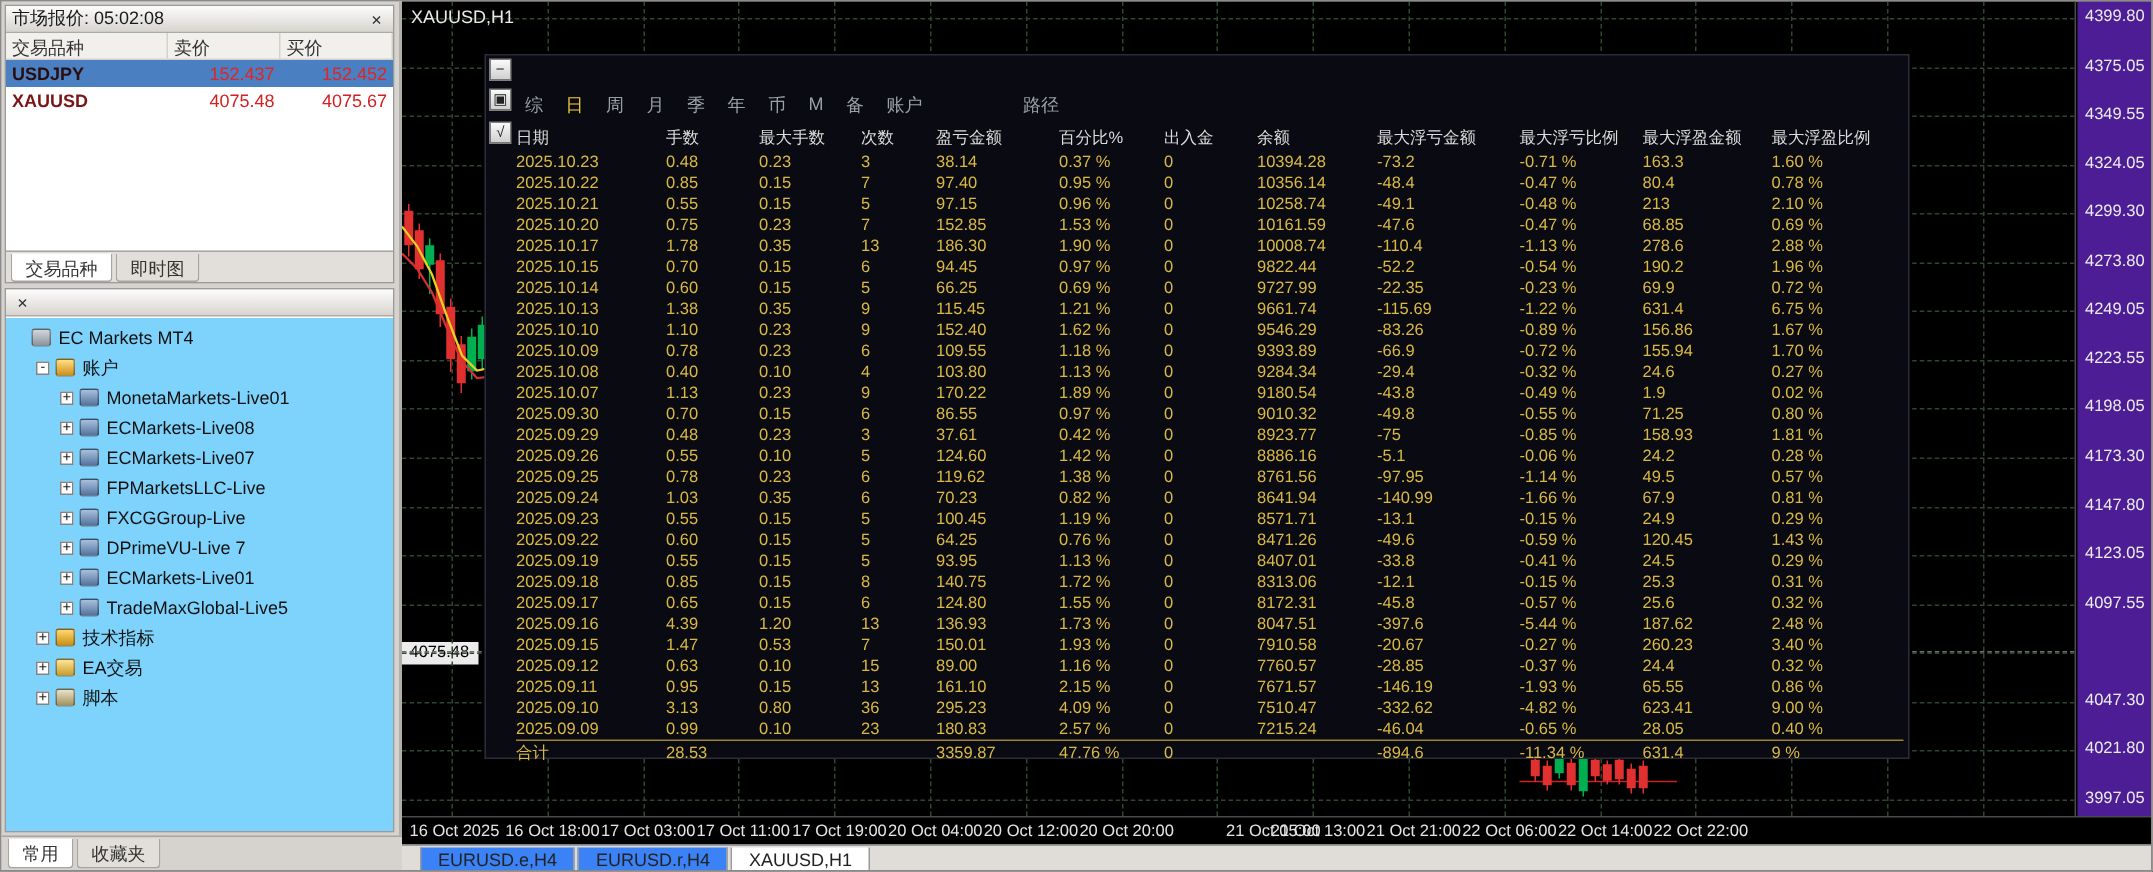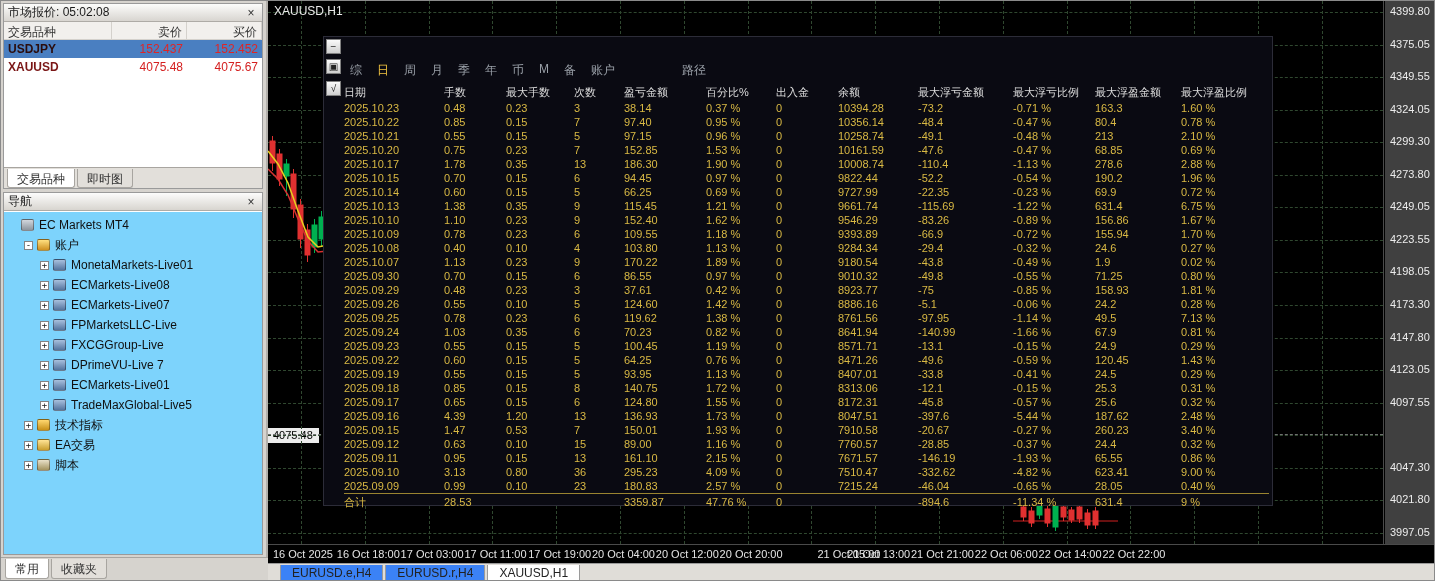--- a/index.html
+++ b/index.html
@@ -12,21 +12,21 @@
   .panel{position:absolute;left:2px;right:3px;background:#fff;border:1px solid #9a9a9a;overflow:hidden;}
   #market-watch{top:2px;height:186px;}
   #navigator{top:191px;height:363px;}
   .panel-titlebar{height:18px;background:linear-gradient(#fcfcfb,#d8d5d0);border-bottom:1px solid #aeaba6;display:flex;align-items:center;padding:0 4px;color:#1a1a1a;}
   .panel-titlebar .title{flex:1;white-space:nowrap;overflow:hidden;}
   .close-btn{width:14px;text-align:center;color:#333;font-size:12px;line-height:14px;}
 
   .mw-header{display:flex;height:18px;background:#f2f0ed;border-bottom:1px solid #d4d1cc;color:#333;}
   .mw-header span{padding:2px 4px;border-right:1px solid #d4d1cc;}
   .mw-col-symbol{width:108px;}
-  .mw-col-bid,.mw-col-ask{flex:1;text-align:right;}
+  .mw-col-bid,.mw-col-ask{flex:1;}
   .mw-row{display:flex;height:18px;background:#fff;}
   .mw-row.selected{background:#4a7fc1;}
   .mw-row .sym{width:108px;padding:2px 4px;color:#7a1616;font-weight:bold;white-space:nowrap;}
   .mw-row.selected .sym{color:#2a0d0d;}
   .mw-row .bid,.mw-row .ask{flex:1;padding:2px 4px;text-align:right;color:#d42020;}
   .mw-row.selected .bid,.mw-row.selected .ask{color:#e02525;}
 
   .doc-tabs{position:absolute;bottom:0;left:0;right:0;height:21px;display:flex;align-items:stretch;background:#e2dfda;border-top:1px solid #a8a5a0;padding:1px 0 0 3px;}
   .doc-tab{padding:2px 9px 0 9px;margin-right:2px;border:1px solid #a8a5a0;border-top:none;background:#e2dfda;color:#333;font-size:12px;white-space:nowrap;border-radius:0 0 3px 3px;}
   .doc-tab.active{background:#fff;}
@@ -48,21 +48,21 @@
 
   
   #chart-region{position:absolute;left:267px;top:0;width:1168px;height:581px;background:#000;}
   #chart-plot{position:absolute;left:0;top:0;width:1116px;height:543px;background:#000;border-right:1px solid #4a4a4a;overflow:hidden;}
   #symbol-label{position:absolute;left:6px;top:3px;color:#eaeaea;font-size:12px;z-index:3;}
   .hgrid{position:absolute;left:0;width:1115px;height:0;border-top:1px dashed #2f472f;z-index:1;}
   .vgrid{position:absolute;top:0;height:543px;width:0;border-left:1px dashed #2f472f;z-index:1;}
   #bid-line{position:absolute;left:0;top:433px;width:1115px;height:0;border-top:1px dashed #6f6f6f;z-index:2;}
   .candles{position:absolute;z-index:2;}
 
-  #price-scale{position:absolute;left:1117px;top:0;width:51px;height:543px;background:#404040;color:#ececec;font-size:11px;}
+  #price-scale{position:absolute;left:1117px;top:0;width:51px;height:543px;background:#4c1d95;color:#ececec;font-size:11px;}
   .price-label{position:absolute;left:5px;white-space:nowrap;}
   #current-price-box{position:absolute;left:0;top:427px;width:51px;height:15px;background:#ececec;color:#000;padding:1px 0 0 5px;font-size:11px;}
 
   #time-axis{position:absolute;left:0;top:543px;width:1168px;height:19px;background:#000;border-top:1px solid #4a4a4a;color:#e4e4e4;font-size:11px;}
   .time-label{position:absolute;top:3px;white-space:nowrap;}
 
   #chart-tabs{position:absolute;left:0;top:562px;width:1168px;height:19px;background:#e0ddd8;border-top:1px solid #9a9a9a;display:flex;padding:1px 0 0 12px;}
   .chart-tab{padding:1px 11px;border:1px solid #9a9a9a;border-top:none;background:#3b82f6;font-size:12px;color:#222;margin-right:2px;white-space:nowrap;}
   .chart-tab.active{background:#fff;}
 
@@ -113,21 +113,20 @@
       <div class="doc-tabs">
 
           <div class="doc-tab active">交易品种</div>
 
           <div class="doc-tab">即时图</div>
         </div>
     </section>
 
     <section class="panel" id="navigator">
       <div class="panel-titlebar">
-        <span class="title">导航</span>
         <span class="close-btn">×</span>
       </div>
       <div id="nav-tree">
 
           <div class="tree-item" style="padding-left: 4px;">
             <span class="expander"></span>
             <span class="tree-icon ico-server"></span>
             <span class="tree-label">EC Markets MT4</span>
           </div>
 
@@ -600,21 +599,21 @@
                 <div class="cell">0.78</div>
                 <div class="cell">0.23</div>
                 <div class="cell">6</div>
                 <div class="cell">119.62</div>
                 <div class="cell">1.38 %</div>
                 <div class="cell">0</div>
                 <div class="cell">8761.56</div>
                 <div class="cell">-97.95</div>
                 <div class="cell">-1.14 %</div>
                 <div class="cell">49.5</div>
-                <div class="cell">7.13 %</div>
+                <div class="cell">0.57 %</div>
               </div>
 
               <div class="stats-row">
                 <div class="cell">2025.09.24</div>
                 <div class="cell">1.03</div>
                 <div class="cell">0.35</div>
                 <div class="cell">6</div>
                 <div class="cell">70.23</div>
                 <div class="cell">0.82 %</div>
                 <div class="cell">0</div>

